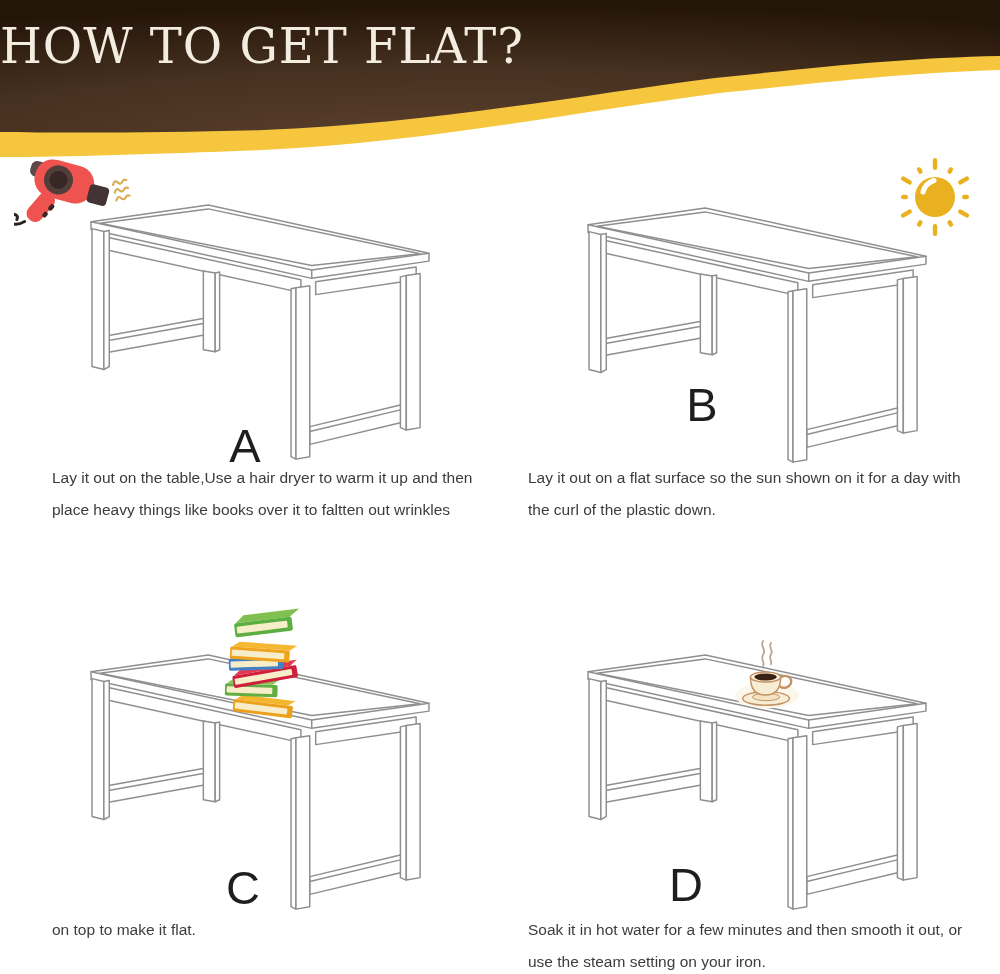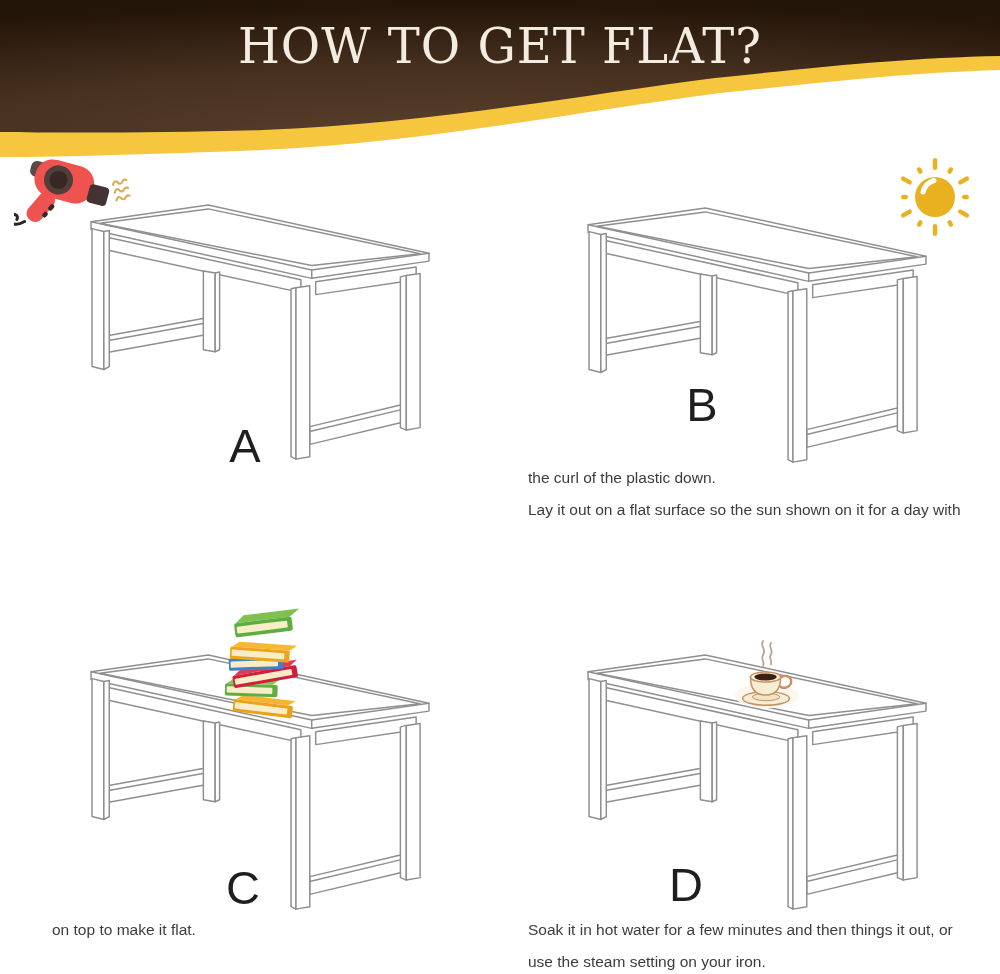--- a/index.html
+++ b/index.html
@@ -1,21 +1,21 @@
 <!DOCTYPE html>
 <html><head>
 <meta charset="utf-8">
 <style>
   html,body{margin:0;padding:0;background:#fff;}
   .page{position:relative;width:1000px;height:974px;background:#ffffff;overflow:hidden;
         font-family:"Liberation Sans",sans-serif;}
   .abs{position:absolute;}
   
   .header-svg{position:absolute;top:0;left:0;}
-  .title{position:absolute;top:18px;left:0;width:1000px;text-align:center;
+  .title{position:absolute;top:18px;left:0;width:1000px;
          font-family:"DejaVu Serif",serif;font-size:48px;letter-spacing:1px;
          color:#f3ece1;font-weight:500;}
   
   .letter{position:absolute;width:48px;text-align:center;color:#1e1e1e;
           font-family:"Liberation Sans",sans-serif;font-size:47px;font-weight:400;line-height:1;}
   .l-a{left:221px;top:422px;}
   .l-b{left:678px;top:381px;}
   .l-c{left:219px;top:864px;}
   .l-d{left:662px;top:861px;}
   
@@ -173,25 +173,29 @@
     <path d="M22,40 C22,52 27,58.5 37.5,58.5 C48,58.5 53,52 53,40 Z" fill="#f7ecd4" stroke="#c39162" stroke-width="1.5"></path>
     <ellipse cx="37.5" cy="40" rx="15.5" ry="5.2" fill="#f9efda" stroke="#c39162" stroke-width="1.5"></ellipse>
     <ellipse cx="37.5" cy="40" rx="11.5" ry="3.5" fill="#3a2114"></ellipse>
   </svg>
 
   <div class="letter l-a">A</div>
   <div class="letter l-b">B</div>
   <div class="letter l-c">C</div>
   <div class="letter l-d">D</div>
 
+  <div class="caption cap-a">
+    <div>Lay it out on the table,Use a hair dryer to warm it up and then</div>
+    <div>place heavy things like books over it to faltten out wrinkles</div>
+  </div>
   <div class="caption cap-b">
+    <div>Lay it out on a flat surface so the sun shown on it for a day with</div>
     <div>the curl of the plastic down.</div>
-    <div>Lay it out on a flat surface so the sun shown on it for a day with</div>
   </div>
   <div class="caption cap-c">
     <div>on top to make it flat.</div>
   </div>
   <div class="caption cap-d">
-    <div>Soak it in hot water for a few minutes and then things it out, or</div>
+    <div>Soak it in hot water for a few minutes and then smooth it out, or</div>
     <div>use the steam setting on your iron.</div>
   </div>
 
 </div>
 
 </body></html>

